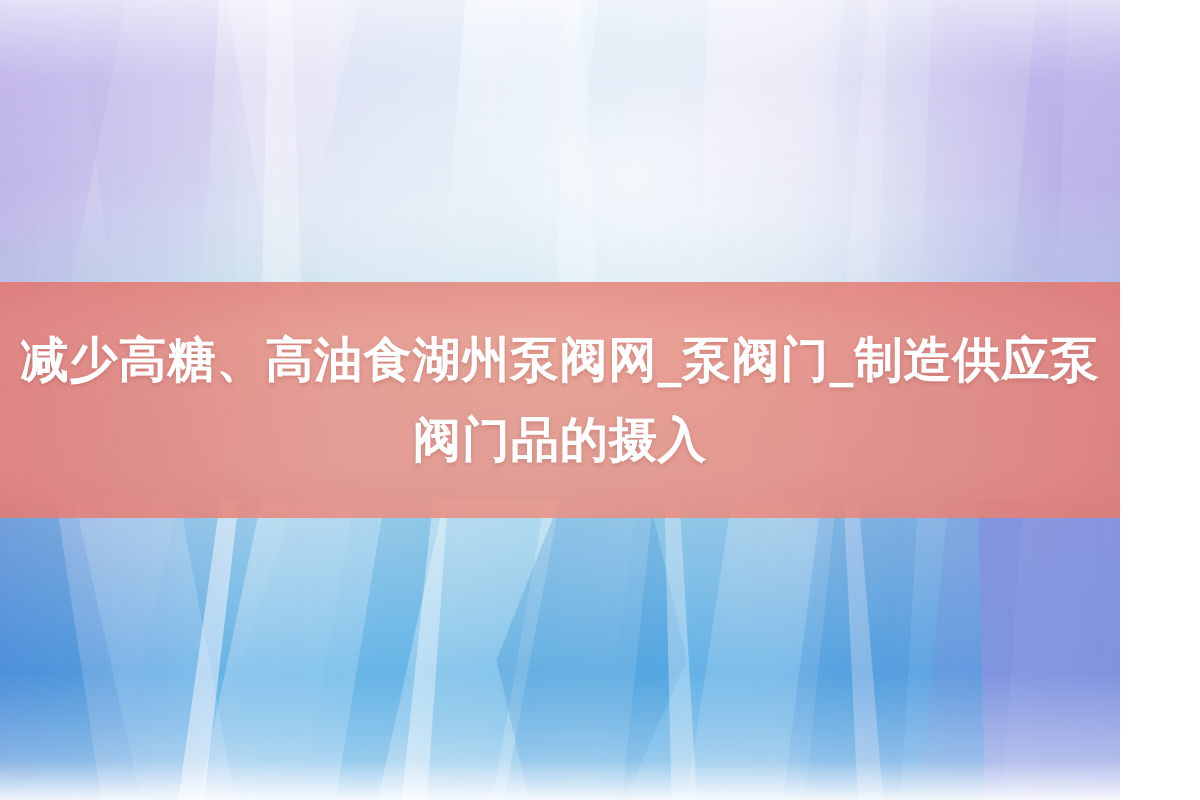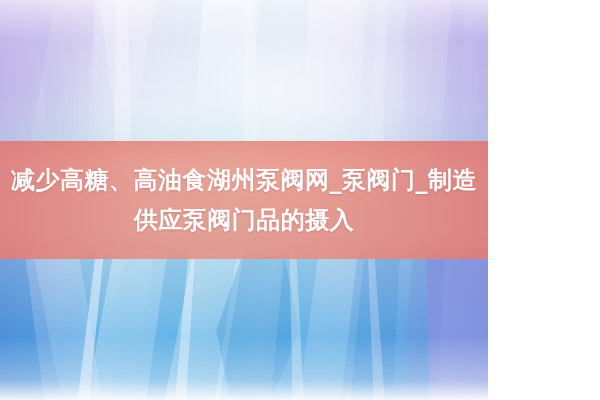--- a/index.html
+++ b/index.html
@@ -7,21 +7,21 @@
     margin: 0;
     padding: 0;
     background: #ffffff;
   }
   body {
     font-family: "Liberation Sans", sans-serif;
   }
 
   .banner {
     position: relative;
-    width: 488px;
+    width: 560px;
     height: 400px;
     overflow: hidden;
     background: #c4b5fd;
   }
 
   
   .bg-layer {
     position: absolute;
     inset: 0;
     pointer-events: none;

